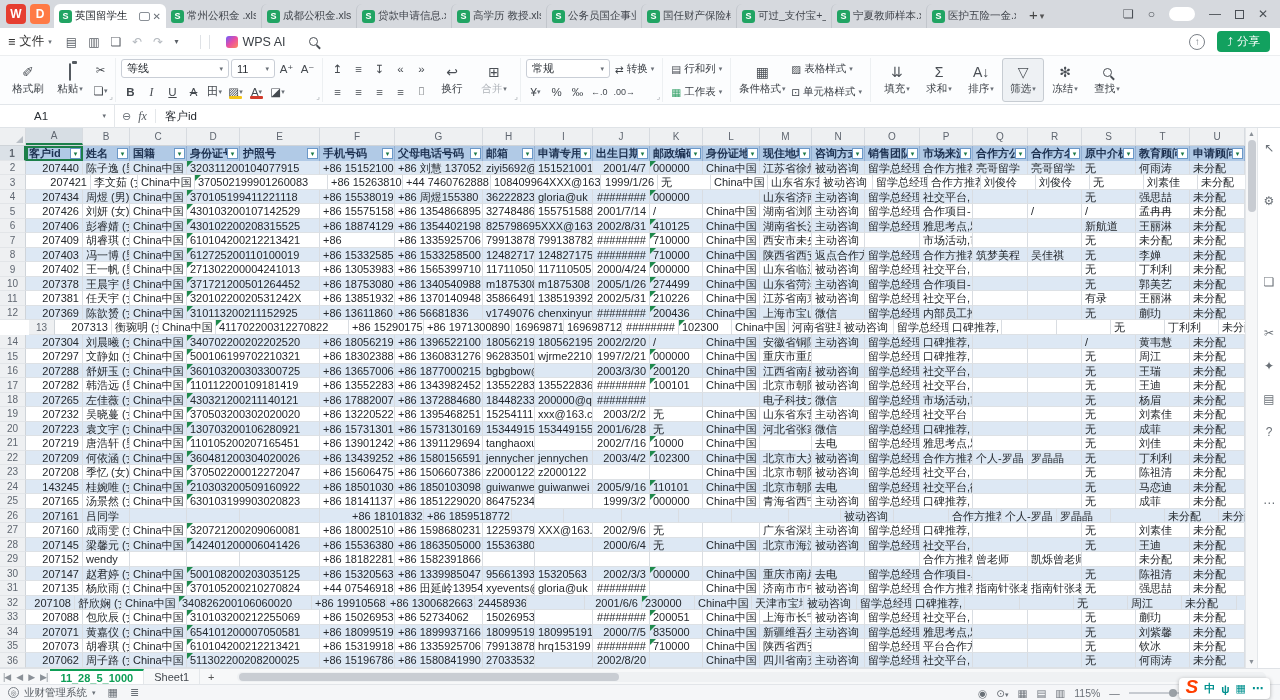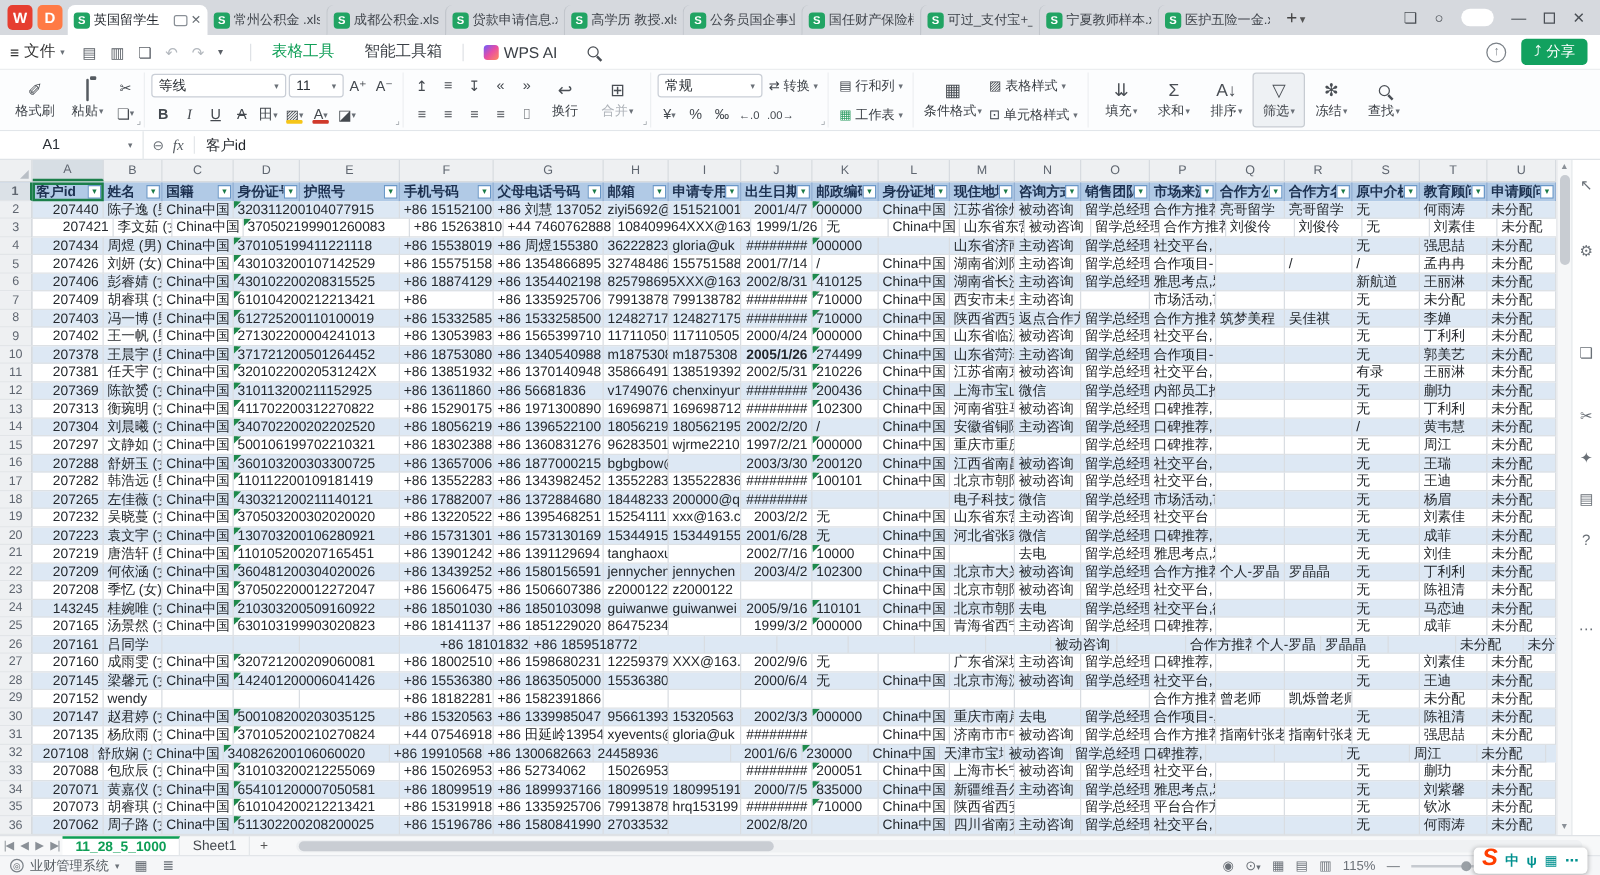--- a/index.html
+++ b/index.html
@@ -180,24 +180,20 @@
     </span>
   <span class="qicons">
     <span>▤</span>
     <span>▥</span>
     <span>❏</span>
     <span class="dis">↶</span>
     <span class="dis">↷</span>
     <span style="font-size:8px">▾</span>
   </span>
   <span class="vdiv"></span>
-  <span id="context-tabs" style="display:flex">
-      <div class="mitem green">表格工具</div>
-      <div class="mitem">智能工具箱</div>
-    </span>
   <span class="vdiv"></span>
   <span class="mitem">
       <span class="ailogo"></span>
       <span>WPS AI</span>
     </span>
   <span class="mitem">
       <span class="mag"></span>
     </span>
   <span class="mright">
     <span class="upcirc">↑</span>
@@ -719,21 +715,21 @@
       <div class="drow band" style="height: 14.4857px;">
         <div class="rn">10</div>
         <div class="cell r" style="width: 57px;">207378</div>
         <div class="cell" style="width: 47px;">王晨宇 (男)</div>
         <div class="cell" style="width: 57px;">China中国</div>
         <div class="cell" style="width: 133px;">371721200501264452<div class="tri"></div></div>
         <div class="cell" style="width: 75px;">+86 18753080</div>
         <div class="cell" style="width: 88px;">+86 1340540988</div>
         <div class="cell" style="width: 52px;">m1875308</div>
         <div class="cell" style="width: 58px;">m1875308</div>
-        <div class="cell r" style="width: 57px; font-weight: bold;">2005/1/26</div>
+        <div class="cell r" style="width: 57px;">2005/1/26</div>
         <div class="cell" style="width: 53px;">274499<div class="tri"></div></div>
         <div class="cell" style="width: 57px;">China中国</div>
         <div class="cell" style="width: 52px;">山东省菏泽</div>
         <div class="cell" style="width: 53px;">主动咨询</div>
         <div class="cell" style="width: 55px;">留学总经理</div>
         <div class="cell" style="width: 53px;">合作项目-</div>
         <div class="cell" style="width: 55px;"></div>
         <div class="cell" style="width: 54px;"></div>
         <div class="cell" style="width: 54px;">无</div>
         <div class="cell" style="width: 54px;">郭美艺</div>
@@ -778,21 +774,21 @@
         <div class="cell" style="width: 52px;">上海市宝山</div>
         <div class="cell" style="width: 53px;">微信</div>
         <div class="cell" style="width: 55px;">留学总经理</div>
         <div class="cell" style="width: 53px;">内部员工推荐</div>
         <div class="cell" style="width: 55px;"></div>
         <div class="cell" style="width: 54px;"></div>
         <div class="cell" style="width: 54px;">无</div>
         <div class="cell" style="width: 54px;">蒯玏</div>
         <div class="cell" style="width: 55px;">未分配</div>
       </div>
-      <div class="drow" style="height: 14.4857px;">
+      <div class="drow" style="height: 14.4857px; padding-left: 29px;">
         <div class="rn">13</div>
         <div class="cell r" style="width: 57px;">207313</div>
         <div class="cell" style="width: 47px;">衡琬明 (女)</div>
         <div class="cell" style="width: 57px;">China中国</div>
         <div class="cell" style="width: 133px;">411702200312270822<div class="tri"></div></div>
         <div class="cell" style="width: 75px;">+86 15290175</div>
         <div class="cell" style="width: 88px;">+86 1971300890</div>
         <div class="cell" style="width: 52px;">169698712</div>
         <div class="cell" style="width: 58px;">169698712</div>
         <div class="cell r" style="width: 57px;">########</div>

